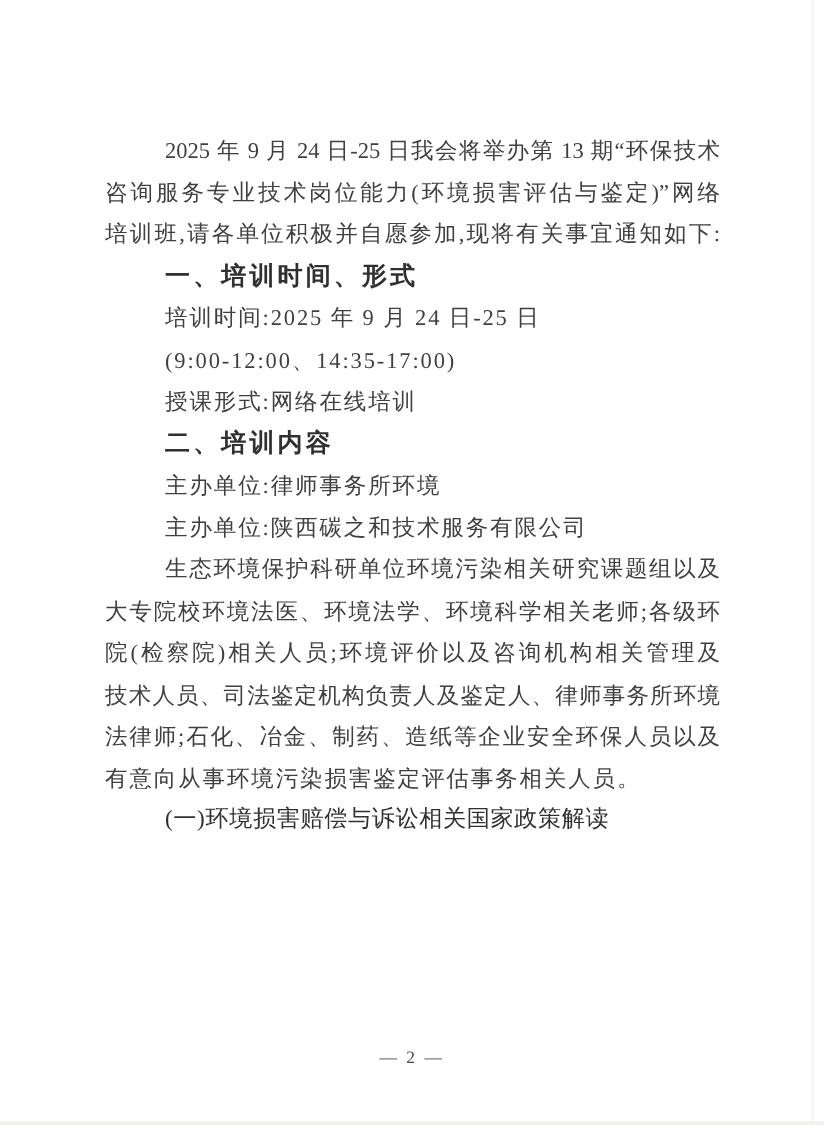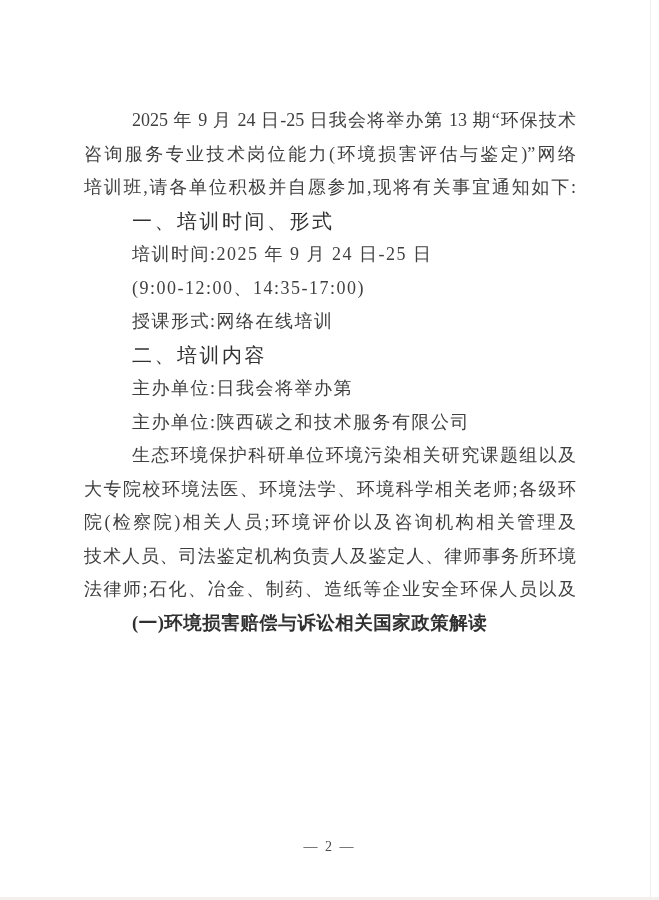--- a/index.html
+++ b/index.html
@@ -38,27 +38,27 @@
     text-align: justify;
     text-align-last: justify;
     letter-spacing: 0;
     white-space: normal;
     overflow: hidden;
   }
   .line.ind {
     text-indent: 48px;
   }
   .line.h {
-    font-weight: 400;
+    font-weight: 700;
     font-size: 20px;
     color: #303030;
     letter-spacing: 2.5px;
   }
   .line.h2 {
-    font-weight: 700;
+    font-weight: 400;
     font-size: 18.5px;
     color: #303030;
     letter-spacing: 0.5px;
   }
   .page-number {
     position: absolute;
     top: 837px;
     left: 0;
     width: 659px;
     height: 20px;
@@ -94,28 +94,29 @@
     <div class="line ind j">2025 年 9 月 24 日-25 日我会将举办第 13 期“环保技术</div>
     <div class="line j">咨询服务专业技术岗位能力(环境损害评估与鉴定)”网络</div>
     <div class="line j">培训班,请各单位积极并自愿参加,现将有关事宜通知如下:</div>
 
     <div class="line h ind">一、培训时间、形式</div>
     <div class="line ind">培训时间:2025 年 9 月 24 日-25 日</div>
     <div class="line ind">(9:00-12:00、14:35-17:00)</div>
     <div class="line ind">授课形式:网络在线培训</div>
 
     <div class="line h ind">二、培训内容</div>
-    <div class="line ind">主办单位:日我会将举办第</div>
+    <div class="line ind">主办单位:律师事务所环境</div>
     <div class="line ind">主办单位:陕西碳之和技术服务有限公司</div>
 
     <div class="line ind j">生态环境保护科研单位环境污染相关研究课题组以及</div>
     <div class="line j">大专院校环境法医、环境法学、环境科学相关老师;各级环</div>
     <div class="line j">院(检察院)相关人员;环境评价以及咨询机构相关管理及</div>
     <div class="line j">技术人员、司法鉴定机构负责人及鉴定人、律师事务所环境</div>
     <div class="line j">法律师;石化、冶金、制药、造纸等企业安全环保人员以及</div>
+    <div class="line">有意向从事环境污染损害鉴定评估事务相关人员。</div>
 
     <div class="line h2 ind">(一)环境损害赔偿与诉讼相关国家政策解读</div>
   </div>
 
   <div class="page-number">— 2 —</div>
 
   <div class="edge-line"></div>
   <div class="bottom-strip"></div>
 </div>
 

